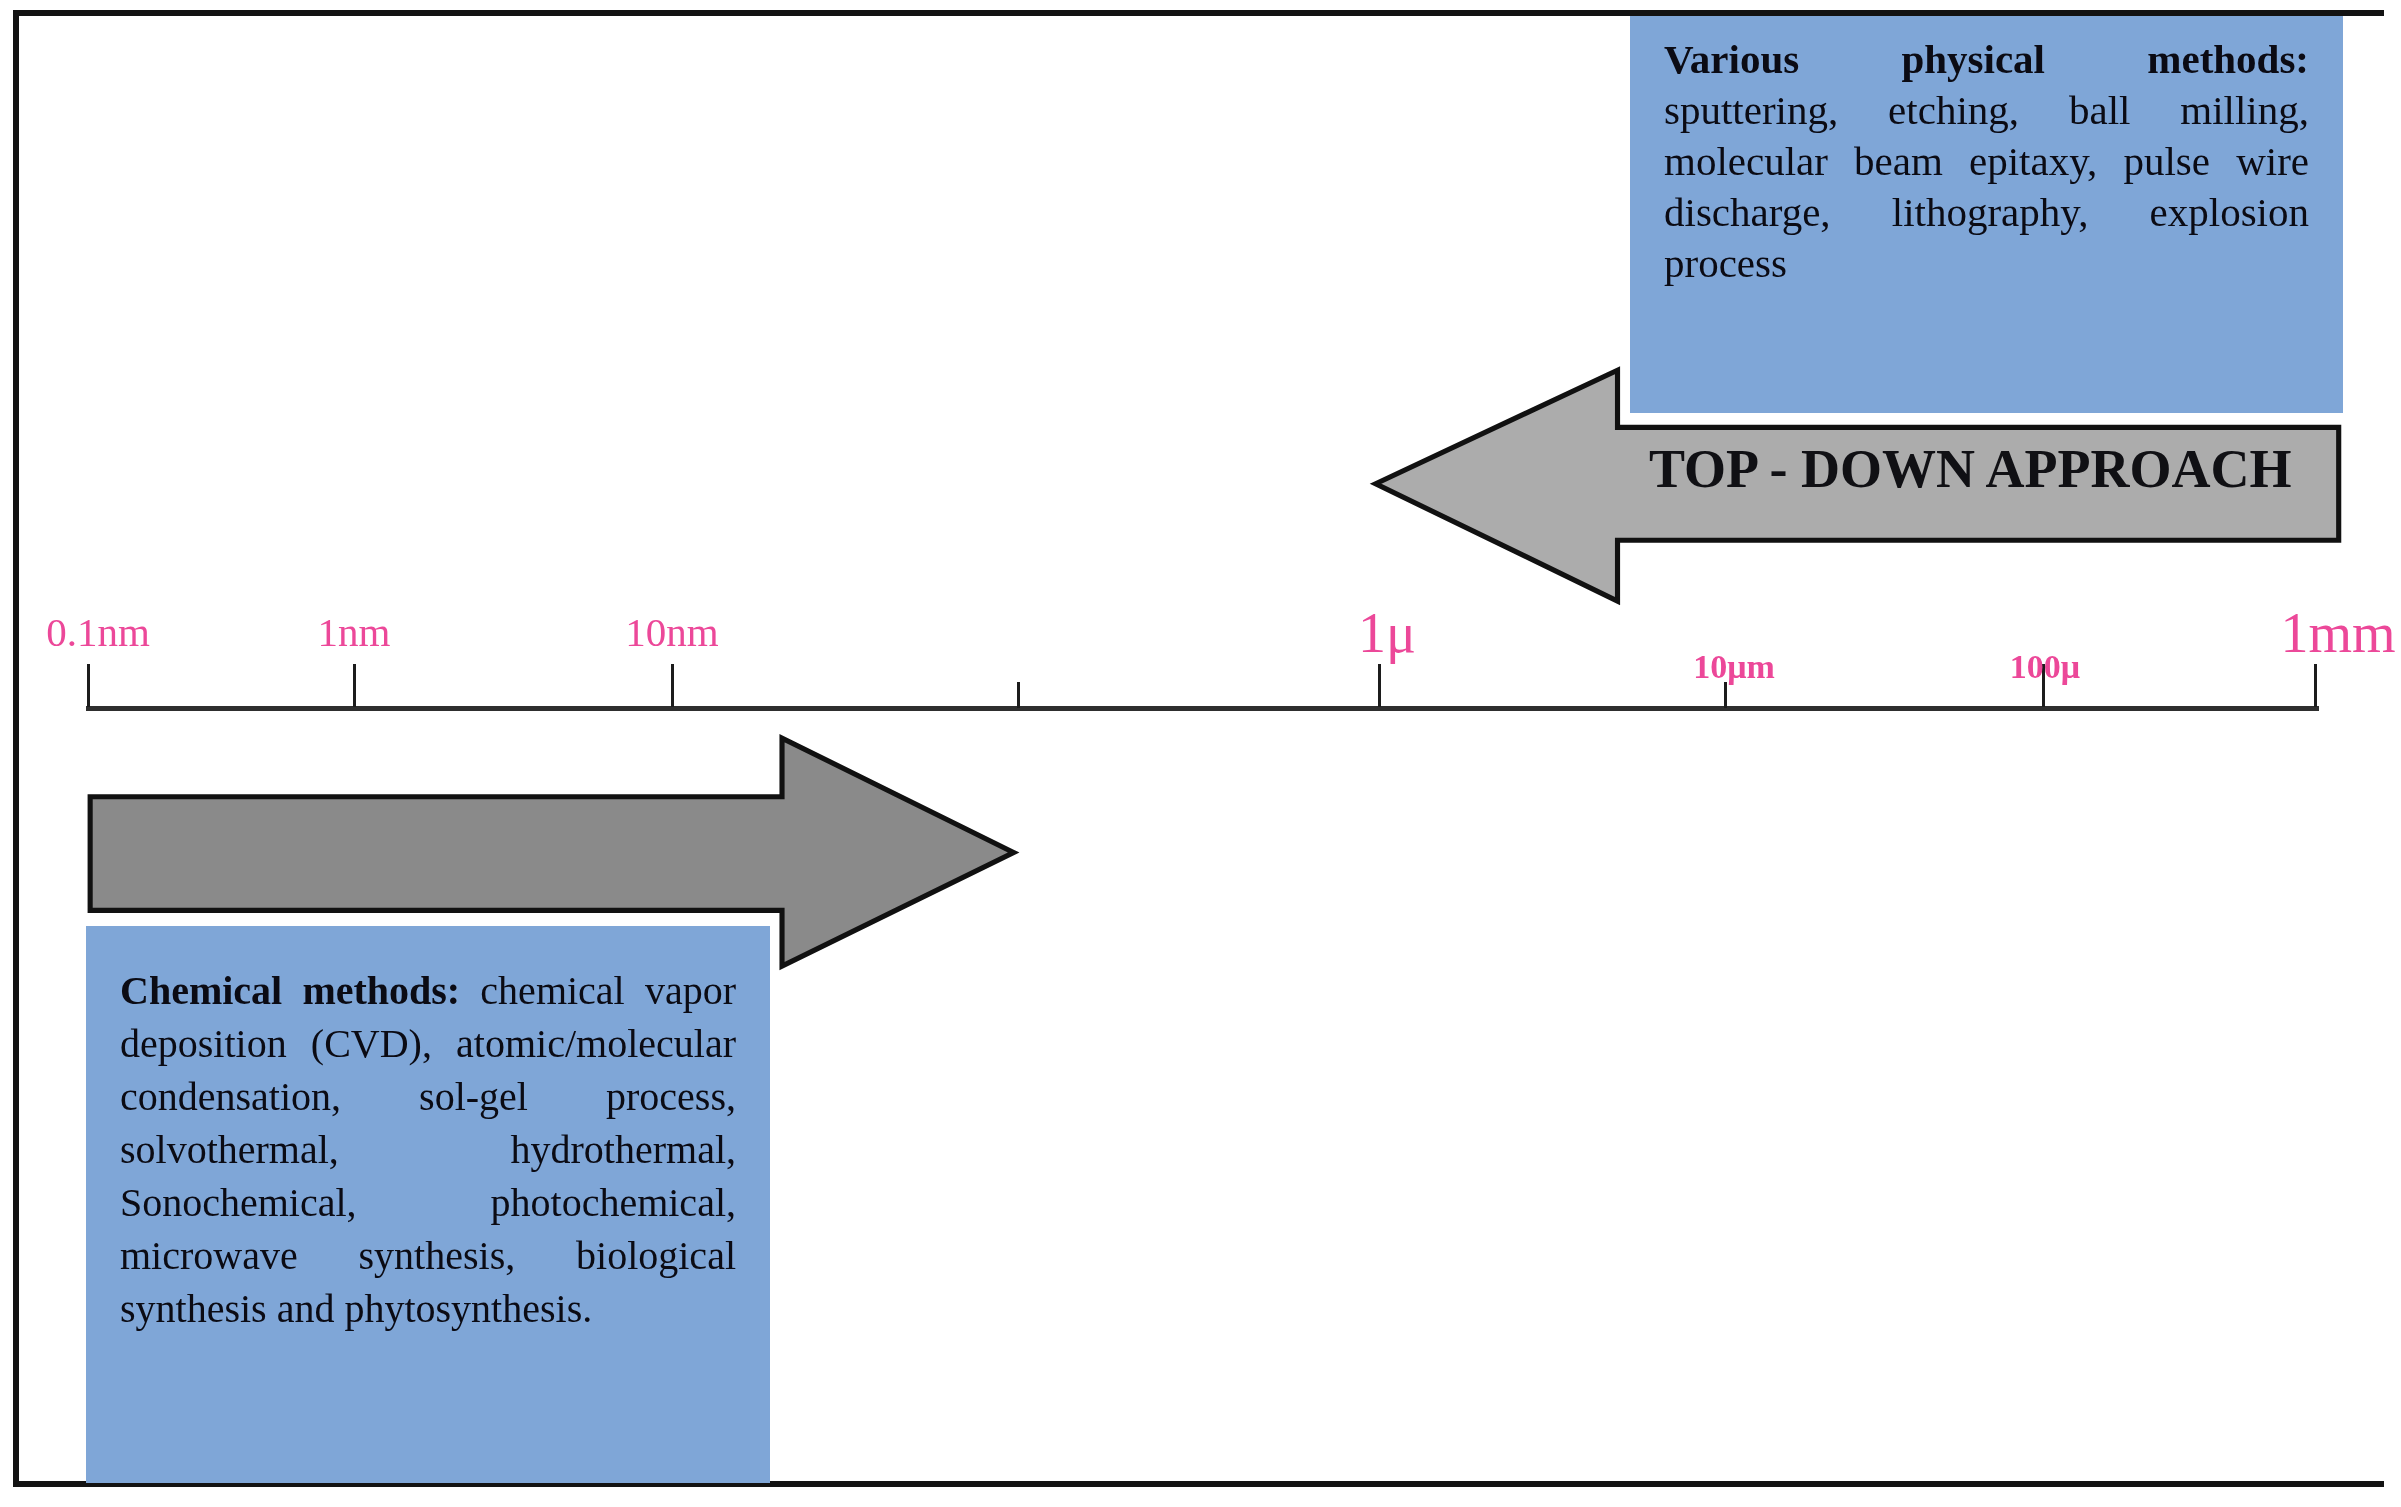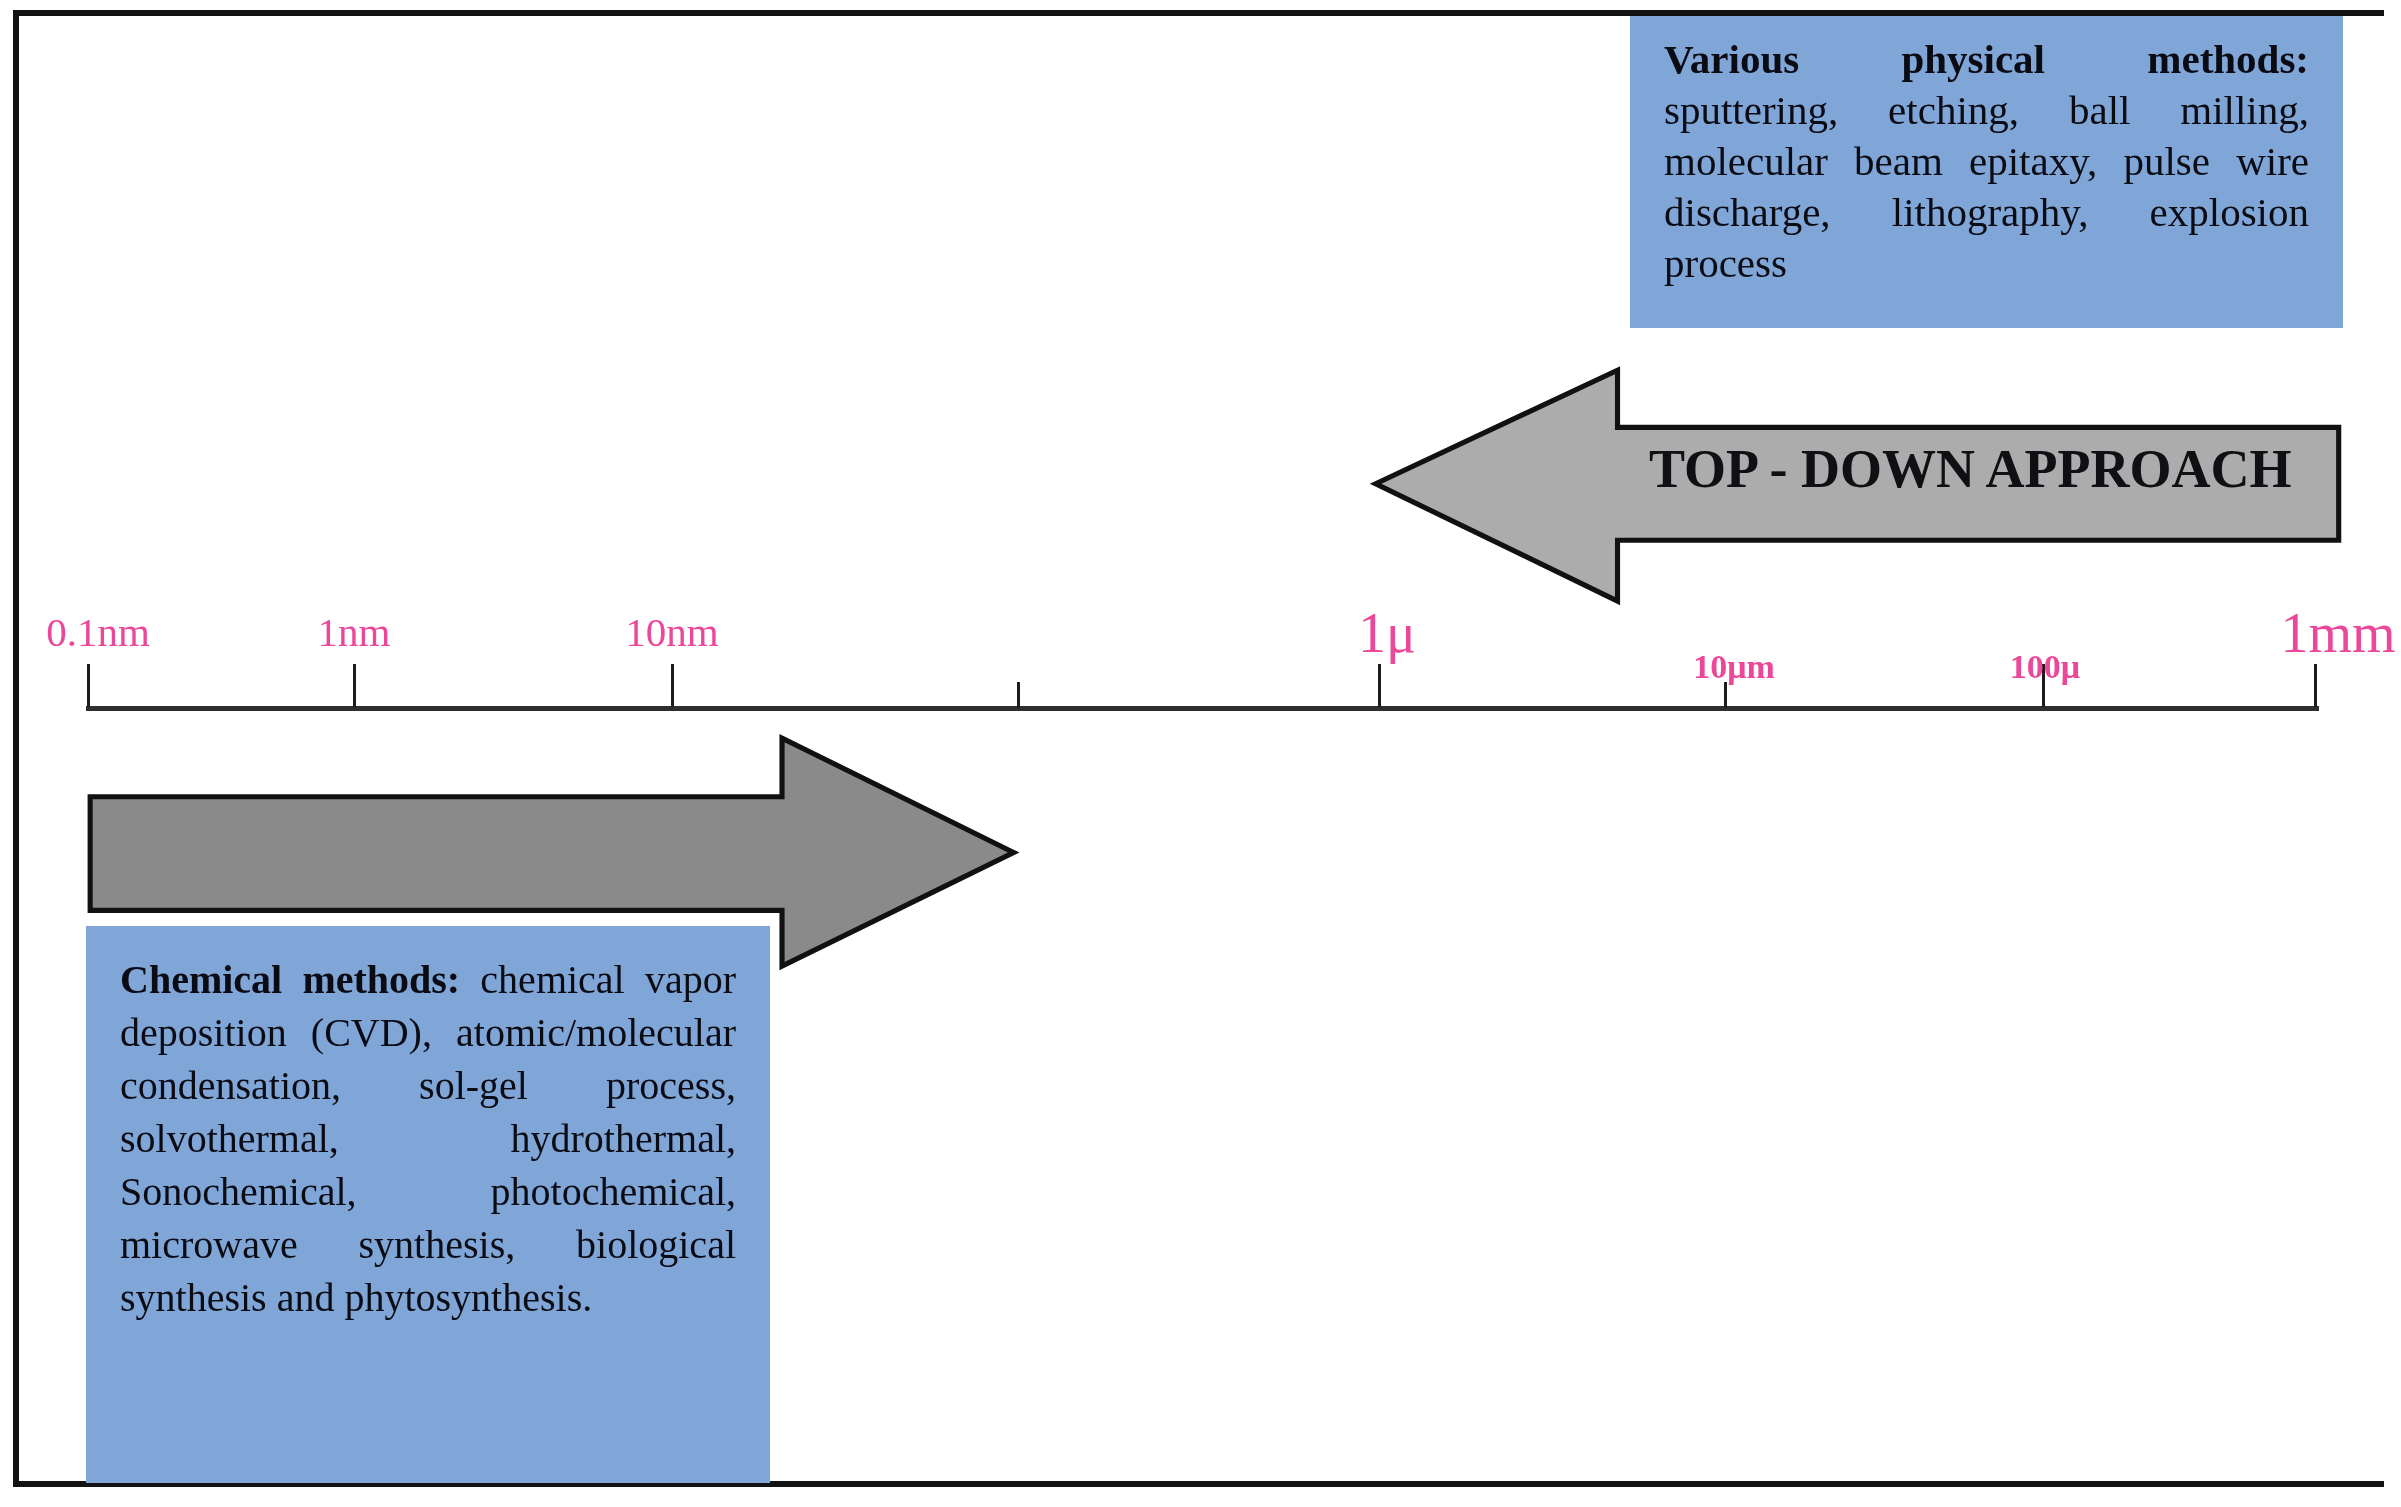--- a/index.html
+++ b/index.html
@@ -10,23 +10,23 @@
   
   .frame{position:absolute;left:13px;top:10.3px;width:2371px;height:1477px;
          border-left:6.6px solid #131313;border-top:6.6px solid #131313;border-bottom:6.6px solid #131313;
          box-sizing:border-box;}
 
   
   .mbox{position:absolute;background:var(--box-blue,#7FA6D7);color:var(--text-dark,#0B0B14);
         text-align:justify;box-sizing:border-box;}
   .mbox p{margin:0;}
   .mbox b{font-weight:bold;}
-  .top-box{left:1630px;top:16px;width:713px;height:312px;padding:17.6px 34px;
+  .top-box{left:1630px;top:16px;width:713px;height:397px;padding:17.6px 34px;
            font-size:41px;line-height:51px;}
-  .bottom-box{left:86px;top:926px;width:684px;height:557px;padding:27px 34px;
+  .bottom-box{left:86px;top:926px;width:684px;height:557px;padding:38px 34px;
               font-size:40px;line-height:53px;}
 
   
   svg.arrows{position:absolute;left:0;top:0;width:2401px;height:1507px;}
   .arrow-top{fill:var(--arrow-gray-top,#ACACAC);stroke:var(--outline-black,#111111);stroke-width:7;}
   .arrow-bottom{fill:var(--arrow-gray-bottom,#8A8A8A);stroke:var(--outline-black,#111111);stroke-width:7;}
   .arrow-label{position:absolute;font-weight:bold;color:#101014;white-space:nowrap;
                font-family:"Liberation Serif", serif;}
   .arrow-label.top{left:1649px;top:438px;font-size:54px;}
   .arrow-label.bottom{left:111px;top:811px;font-size:53px;}

